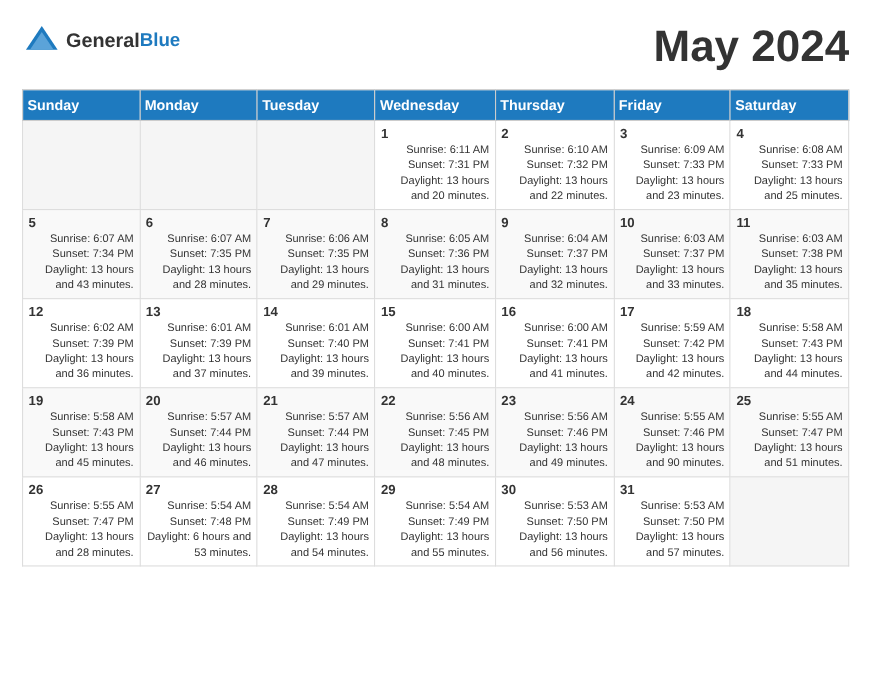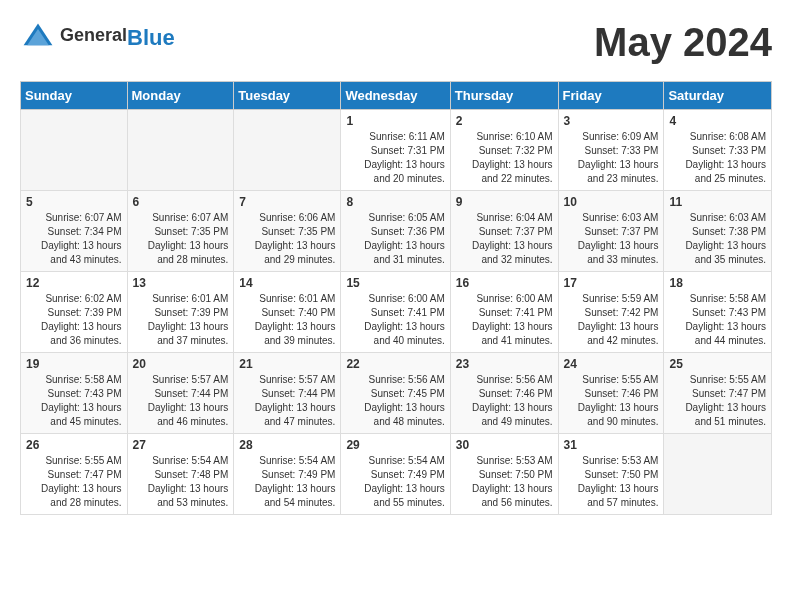--- a/index.html
+++ b/index.html
@@ -24,21 +24,21 @@
       display: flex;
       flex-direction: row;
       line-height: 1.1;
     }
     .logo-general {
       font-size: 18px;
       font-weight: bold;
       color: #333;
     }
     .logo-blue {
-      font-size: 22px;
+      font-size: 17px;
       font-weight: bold;
       color: #1e7abf;
     }
     .logo-icon {
       width: 36px;
       height: 36px;
       margin-right: 4px;
     }
     .title-block {
       text-align: right;
@@ -235,21 +235,21 @@
           <div class="day-info"><span>Sunrise: 5:55 AM</span><br><span>Sunset: 7:47 PM</span><br><span>Daylight: 13 hours and 51 minutes.</span></div>
         </td>
       </tr>
       <tr>
         <td>
           <span class="day-number">26</span>
           <div class="day-info"><span>Sunrise: 5:55 AM</span><br><span>Sunset: 7:47 PM</span><br><span>Daylight: 13 hours and 28 minutes.</span></div>
         </td>
         <td>
           <span class="day-number">27</span>
-          <div class="day-info"><span>Sunrise: 5:54 AM</span><br><span>Sunset: 7:48 PM</span><br><span>Daylight: 13 hours and 53 minutes.</span></div>
+          <div class="day-info"><span>Sunrise: 5:54 AM</span><br><span>Sunset: 7:48 PM</span><br><span>Daylight: 6 hours and 53 minutes.</span></div>
         </td>
         <td>
           <span class="day-number">28</span>
           <div class="day-info"><span>Sunrise: 5:54 AM</span><br><span>Sunset: 7:49 PM</span><br><span>Daylight: 13 hours and 54 minutes.</span></div>
         </td>
         <td>
           <span class="day-number">29</span>
           <div class="day-info"><span>Sunrise: 5:54 AM</span><br><span>Sunset: 7:49 PM</span><br><span>Daylight: 13 hours and 55 minutes.</span></div>
         </td>
         <td>

